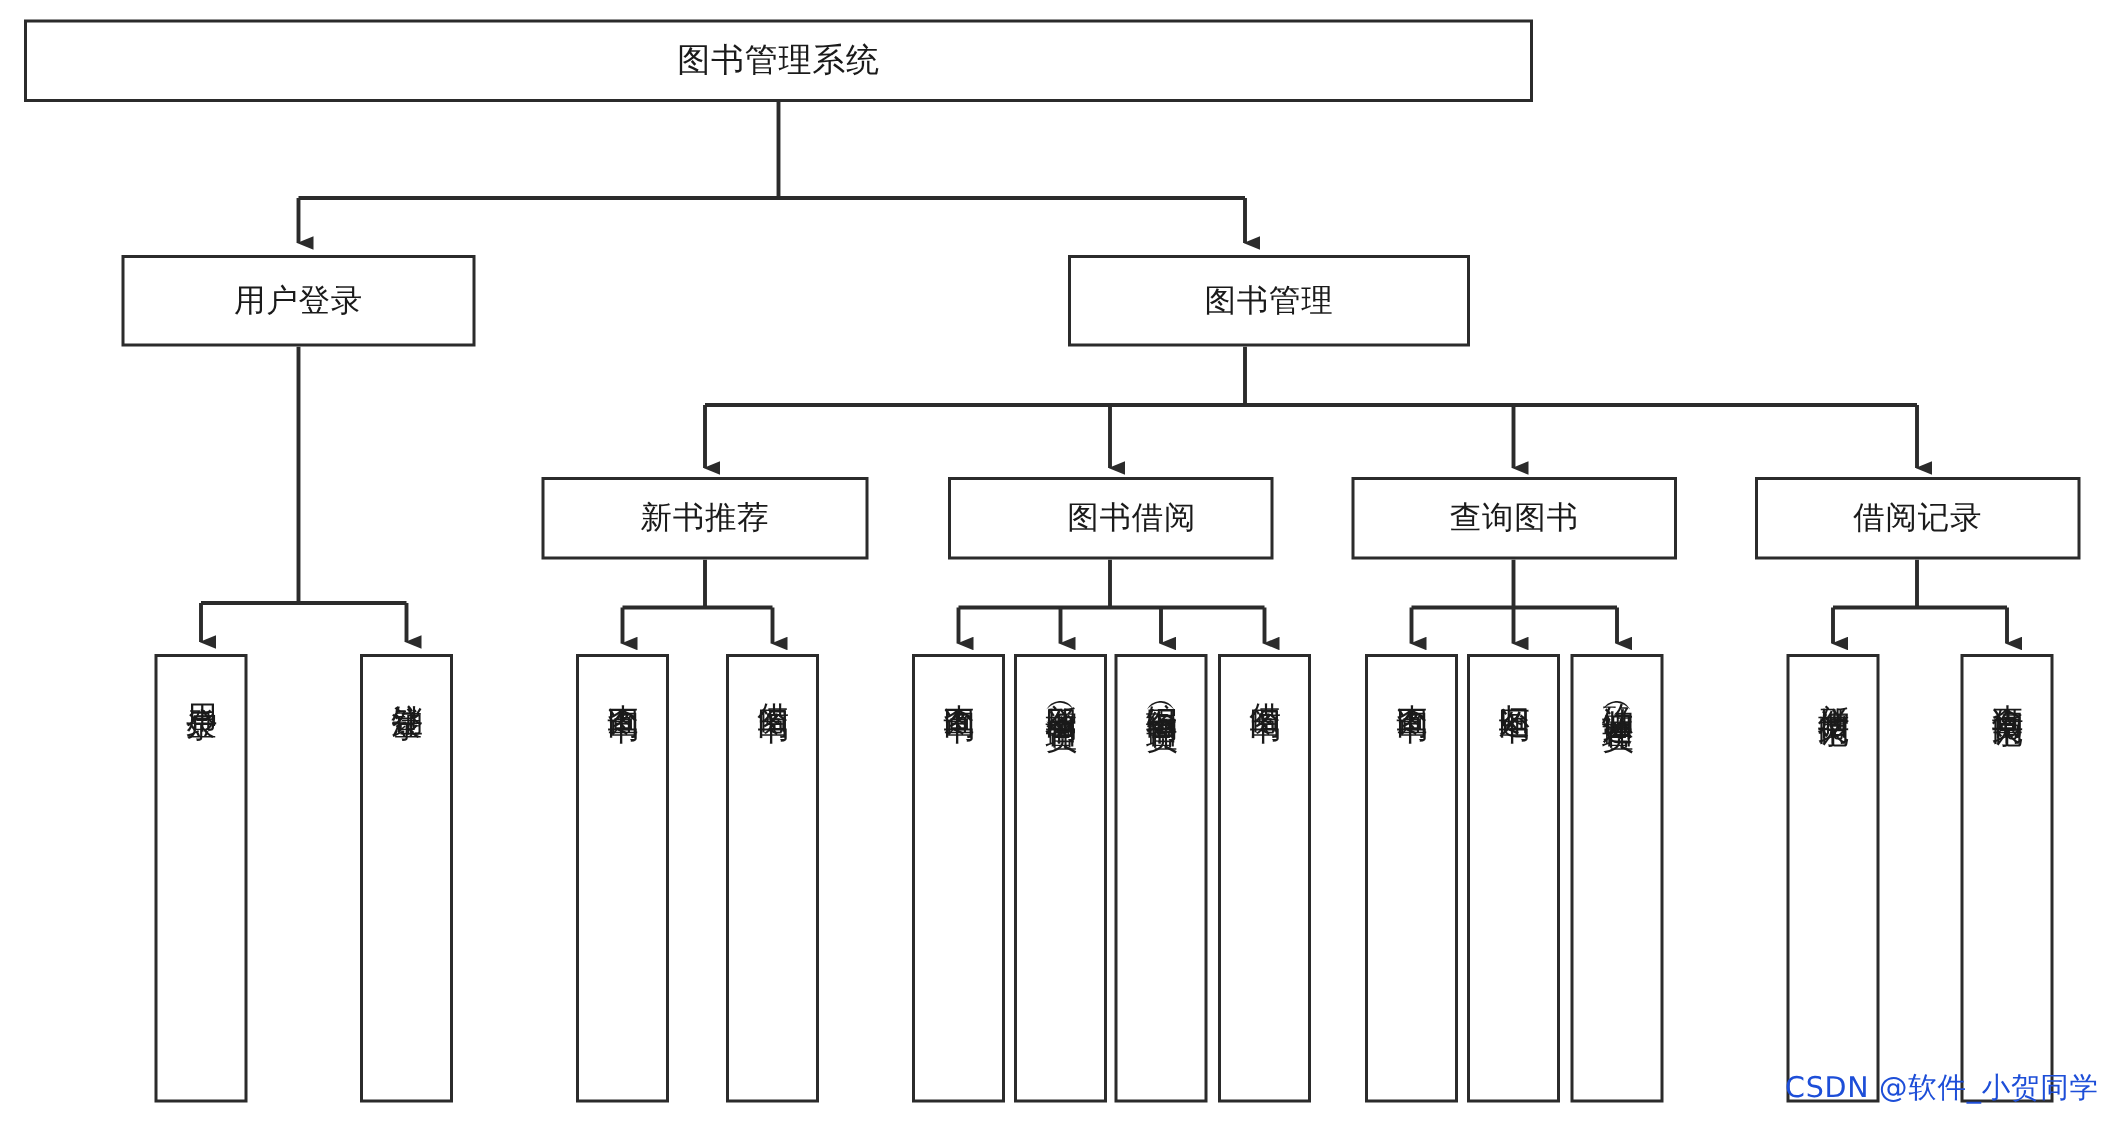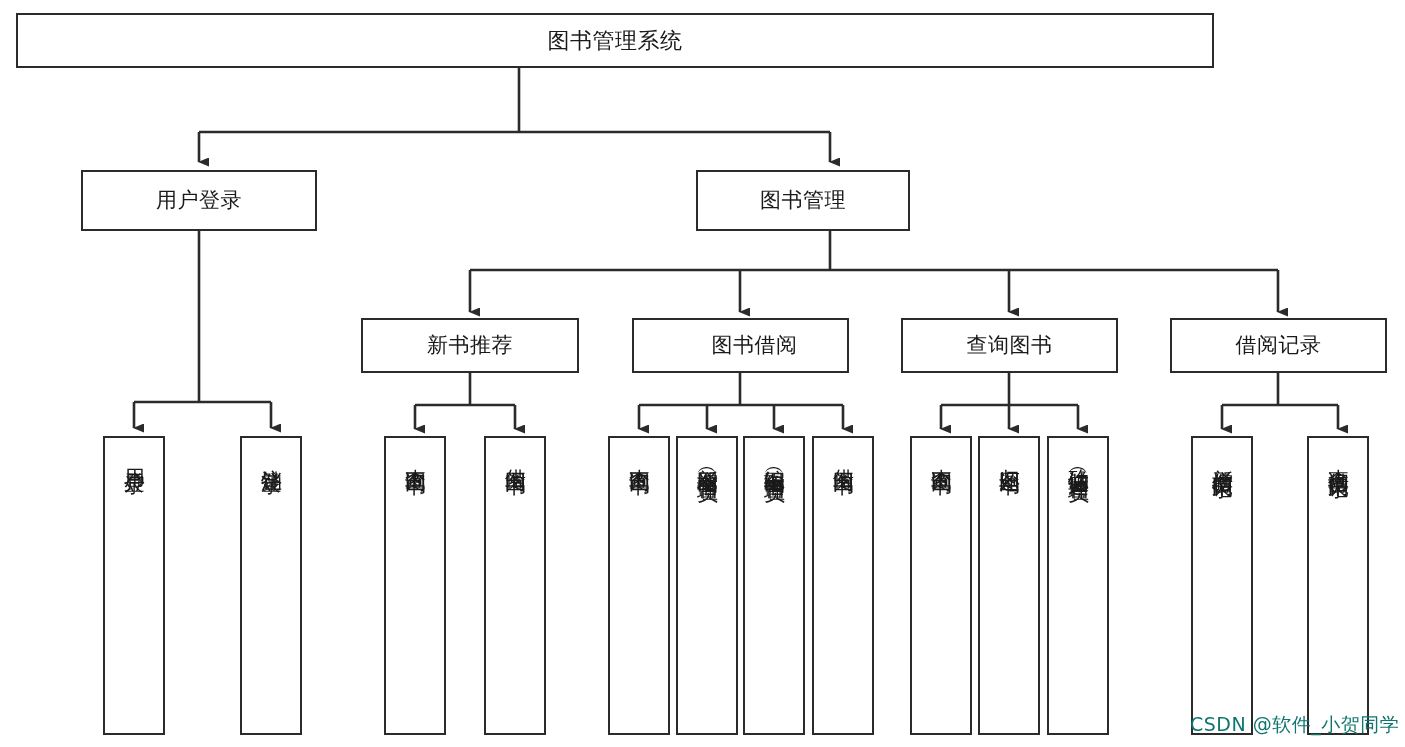--- a/index.html
+++ b/index.html
@@ -62,21 +62,21 @@
     font-size: 21px;
     letter-spacing: 2px;
     line-height: 1.0;
     white-space: nowrap;
   }
   .watermark {
     position: absolute;
     left: 1190px;
     top: 712px;
     font-size: 19px;
-    color: #0f766e;
+    color: #1d4ed8;
     letter-spacing: 0.5px;
     white-space: nowrap;
     font-family: "DejaVu Sans", "Liberation Sans", sans-serif;
   }
 </style>
 </head>
 <body>
 
 <div id="diagram-root">
 
@@ -125,29 +125,29 @@
       <line x1="1009" y1="405" x2="1009" y2="429" marker-end="url(#arrowhead)"></line>
       <line x1="1078" y1="405" x2="1078" y2="429" marker-end="url(#arrowhead)"></line>
 
       <line x1="1278" y1="373" x2="1278" y2="405"></line>
       <line x1="1222" y1="405" x2="1338" y2="405"></line>
       <line x1="1222" y1="405" x2="1222" y2="429" marker-end="url(#arrowhead)"></line>
       <line x1="1338" y1="405" x2="1338" y2="429" marker-end="url(#arrowhead)"></line>
     </g>
   </svg>
 
-  <div class="node horiz root" style="left:16px; top:13px; width:1198px; height:55px;">
+  <div class="node horiz root" style="left:16px; top:13px; width:1006px; height:55px;">
     <span class="node-label">图书管理系统</span>
   </div>
 
   <div class="node horiz" style="left:81px; top:170px; width:236px; height:61px;">
     <span class="node-label">用户登录</span>
   </div>
 
-  <div class="node horiz" style="left:696px; top:170px; width:214px; height:61px;">
+  <div class="node horiz" style="left:712px; top:170px; width:268px; height:61px;">
     <span class="node-label">图书管理</span>
   </div>
 
   <div class="node horiz" style="left:361px; top:318px; width:218px; height:55px;">
     <span class="node-label">新书推荐</span>
   </div>
 
   <div class="node horiz" style="left:632px; top:318px; width:217px; height:55px;padding-left:28px;">
     <span class="node-label">图书借阅</span>
   </div>

